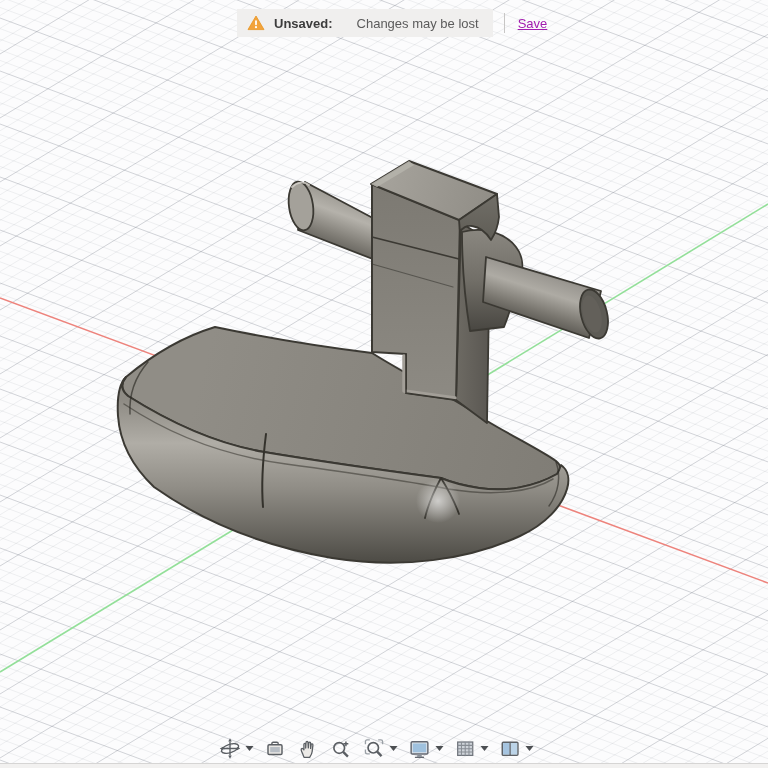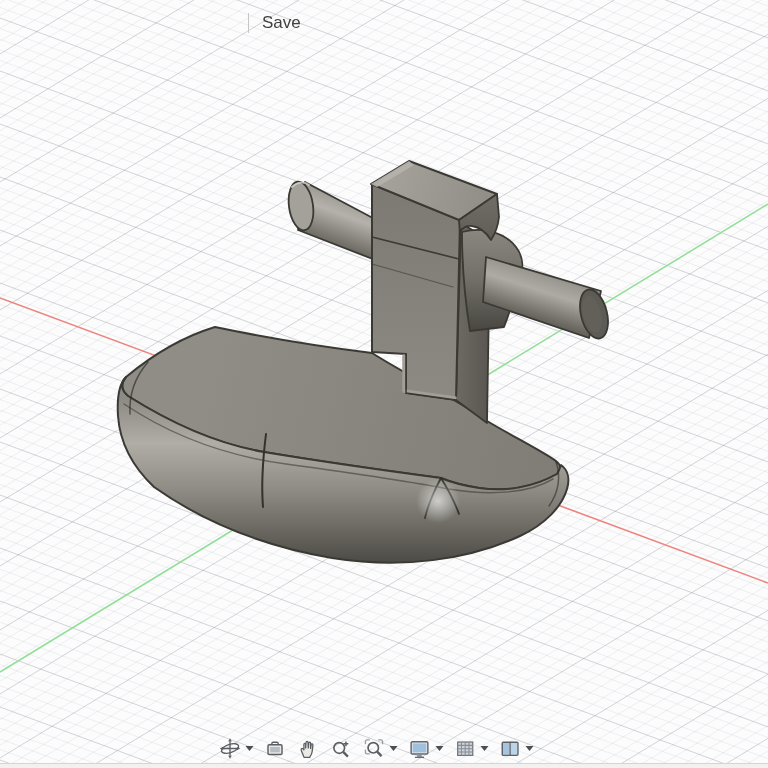--- a/index.html
+++ b/index.html
@@ -15,21 +15,21 @@
     display:flex;align-items:center;z-index:5;
   }
   .banner-panel{
     display:flex;align-items:center;height:28px;
     background:#f0efee;padding:0 14px 0 10px;
   }
   .warn-icon{width:18px;height:16px;margin-right:9px;flex:0 0 auto;}
   .warn-label{font-size:13px;font-weight:bold;color:#3c3c3c;margin-right:24px;white-space:nowrap;}
   .warn-msg{font-size:13px;color:#5b5b5b;white-space:nowrap;}
   .banner-divider{width:1px;height:20px;background:#c7c6c5;margin:0 13px 0 11px;}
-  .save-link{font-size:17px;color:#404040;cursor:pointer;white-space:nowrap;}
+  .save-link{font-size:13px;color:#a21caf;cursor:pointer;white-space:nowrap;text-decoration:underline;}
   
   .navbar{
     position:absolute;bottom:7px;left:376px;transform:translateX(-50%);
     display:flex;align-items:center;gap:6px;z-index:5;
   }
   .nav-item{display:flex;align-items:center;padding:1px 2px;cursor:pointer;}
   .nav-item svg{display:block;}
   .caret{
     width:0;height:0;margin-left:4px;
     border-left:4px solid transparent;border-right:4px solid transparent;
@@ -354,20 +354,29 @@
     <path d="M 372,264 L 453,287" fill="none" stroke="#3b3933" stroke-width="1.2" opacity="0.6"></path>
 
     <path d="M 371,184 L 409,161 L 497,194 L 459,220 Z" fill="url(#gCapTop)" stroke="#3b3933" stroke-width="2"></path>
     <path d="M 371,184 L 409,161 L 414,165 L 377,187 Z" fill="#b5b2ab" stroke="none" opacity="0.9"></path>
     <path d="M 459,220 L 497,194 L 499,217 C 498,227 495,234 491,240
          C 486,232 479,227 472,226 C 467,225 462,228 460,232 Z" fill="url(#gCapR)" stroke="#3b3933" stroke-width="1.8"></path>
   </g>
 </svg>
 
 <div class="banner">
+  <div class="banner-panel">
+    <svg class="warn-icon" viewBox="0 0 18 16">
+      <path d="M9 1 L17 14.6 L1 14.6 Z" fill="#f2a33c" stroke="#e8941f" stroke-width="0.8" stroke-linejoin="round"></path>
+      <rect x="8.1" y="5.2" width="1.8" height="5" rx="0.9" fill="#ffffff"></rect>
+      <circle cx="9" cy="12.2" r="1.1" fill="#ffffff"></circle>
+    </svg>
+    <span class="warn-label">Unsaved:</span>
+    <span class="warn-msg">Changes may be lost</span>
+  </div>
   <div class="banner-divider"></div>
   <span class="save-link">Save</span>
 </div>
 
 <div class="navbar">
 
   <div class="nav-item">
     <svg width="23" height="23" viewBox="0 0 22 22">
       <ellipse cx="11" cy="11" rx="8.6" ry="4" transform="rotate(-18 11 11)" fill="none" stroke="#5b5f64" stroke-width="1.3"></ellipse>
       <line x1="11" y1="4.2" x2="11" y2="17.8" stroke="#5b5f64" stroke-width="1.3"></line>

